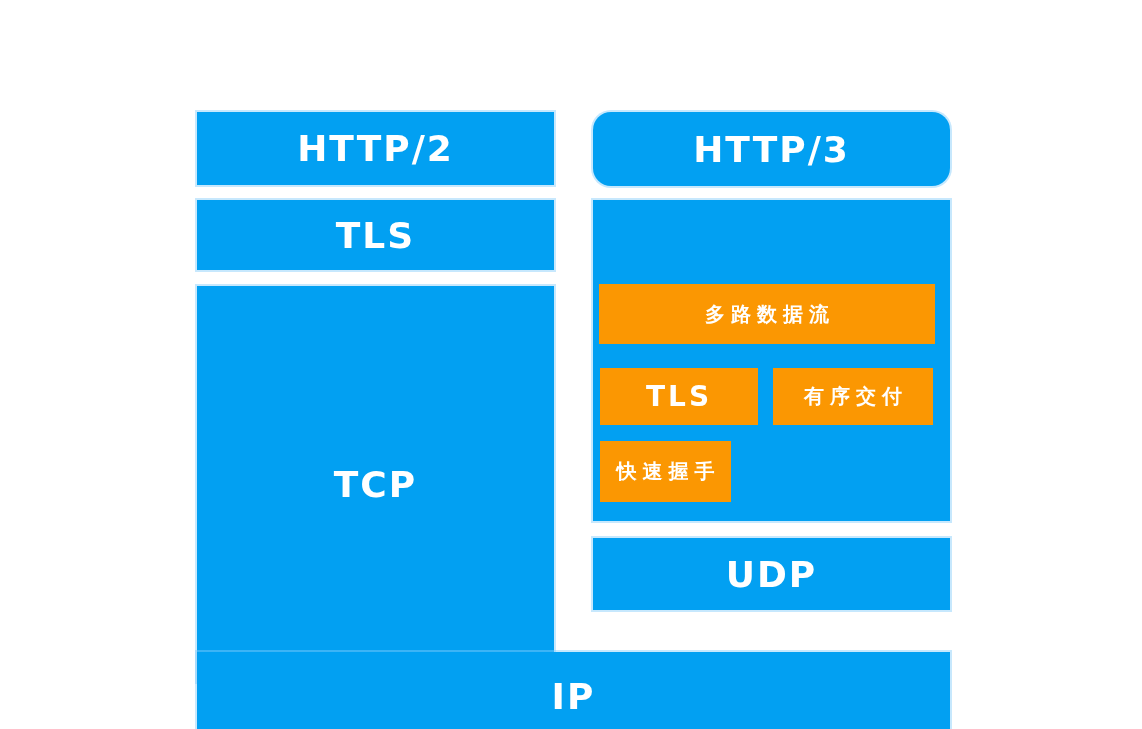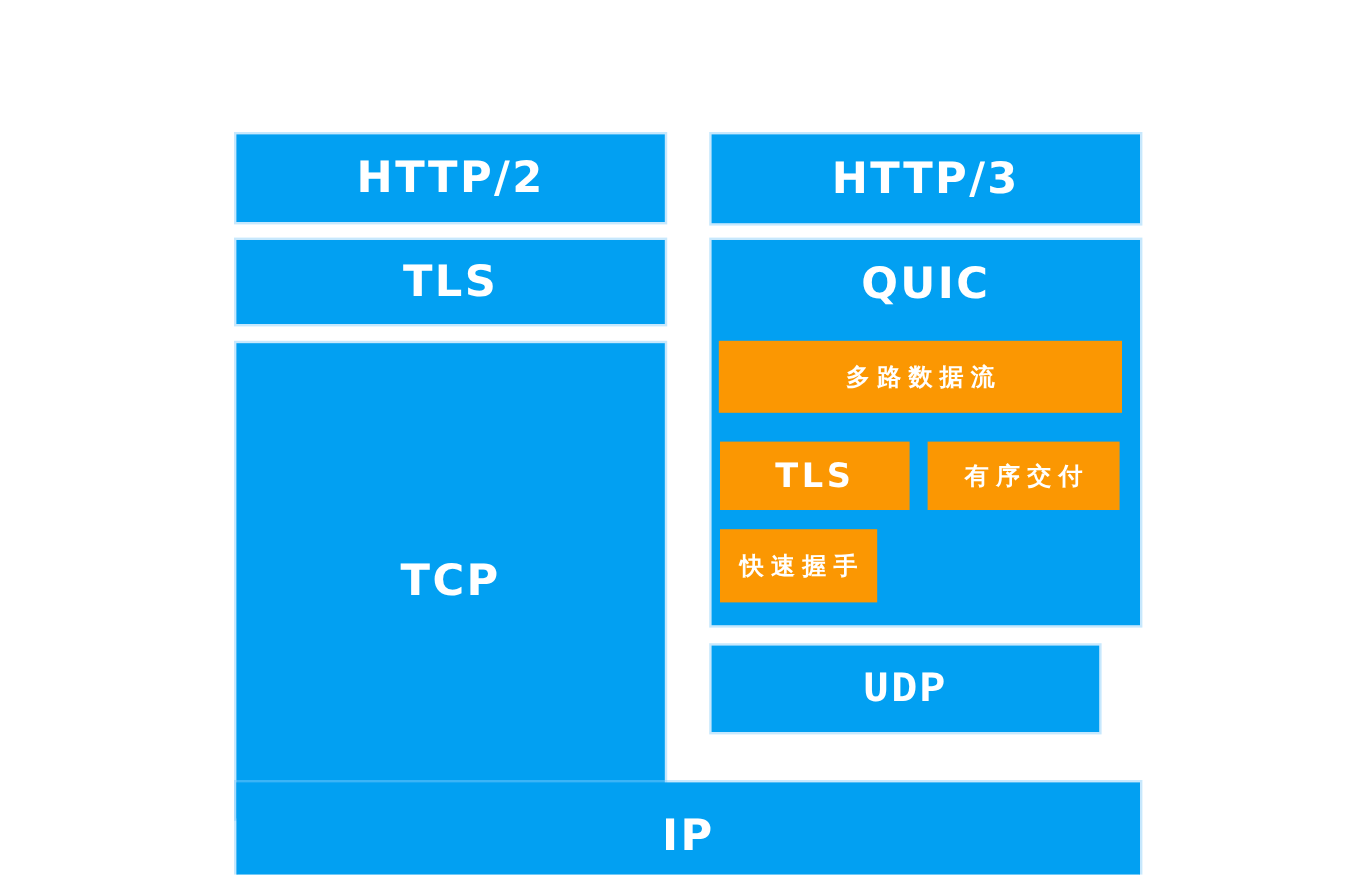--- a/index.html
+++ b/index.html
@@ -48,23 +48,23 @@
     font-size: 28px;
     letter-spacing: 3px;
   }
 
   
   .http2-box { left: 197px; top: 112px; width: 357px; height: 73px; }
   .tls-box   { left: 197px; top: 200px; width: 357px; height: 70px; }
   .tcp-box   { left: 197px; top: 286px; width: 357px; height: 396px; }
 
   
-  .http3-box { left: 593px; top: 112px; width: 357px; height: 74px; }
+  .http3-box { left: 593px; top: 112px; width: 357px; height: 74px; border-radius: 18px; }
   .quic-box  { left: 593px; top: 200px; width: 357px; height: 321px; display: block; }
-  .udp-box   { left: 593px; top: 538px; width: 323px; height: 72px; font-family: Liberation Mono, monospace; }
+  .udp-box   { left: 593px; top: 538px; width: 357px; height: 72px; }
 
   
   .ip-box    { left: 197px; top: 652px; width: 753px; height: 88px; }
 
   
   .quic-label-row {
     position: absolute;
     left: 0; right: 0; top: 6px; height: 60px;
     display: flex; align-items: center; justify-content: center;
   }
@@ -87,23 +87,20 @@
   </div>
   <div class="box blue tcp-box">
     <span class="lbl lbl-main">TCP</span>
   </div>
 
   <div class="box blue http3-box">
     <span class="lbl lbl-main">HTTP/3</span>
   </div>
 
   <div class="box blue quic-box">
-    <div class="quic-label-row">
-      <span class="lbl lbl-main">QUIC</span>
-    </div>
     <div class="box orange feat-multiplex">
       <span class="lbl lbl-zh">多路数据流</span>
     </div>
     <div class="box orange feat-tls">
       <span class="lbl lbl-tls-sm">TLS</span>
     </div>
     <div class="box orange feat-ordered">
       <span class="lbl lbl-zh">有序交付</span>
     </div>
     <div class="box orange feat-handshake">

